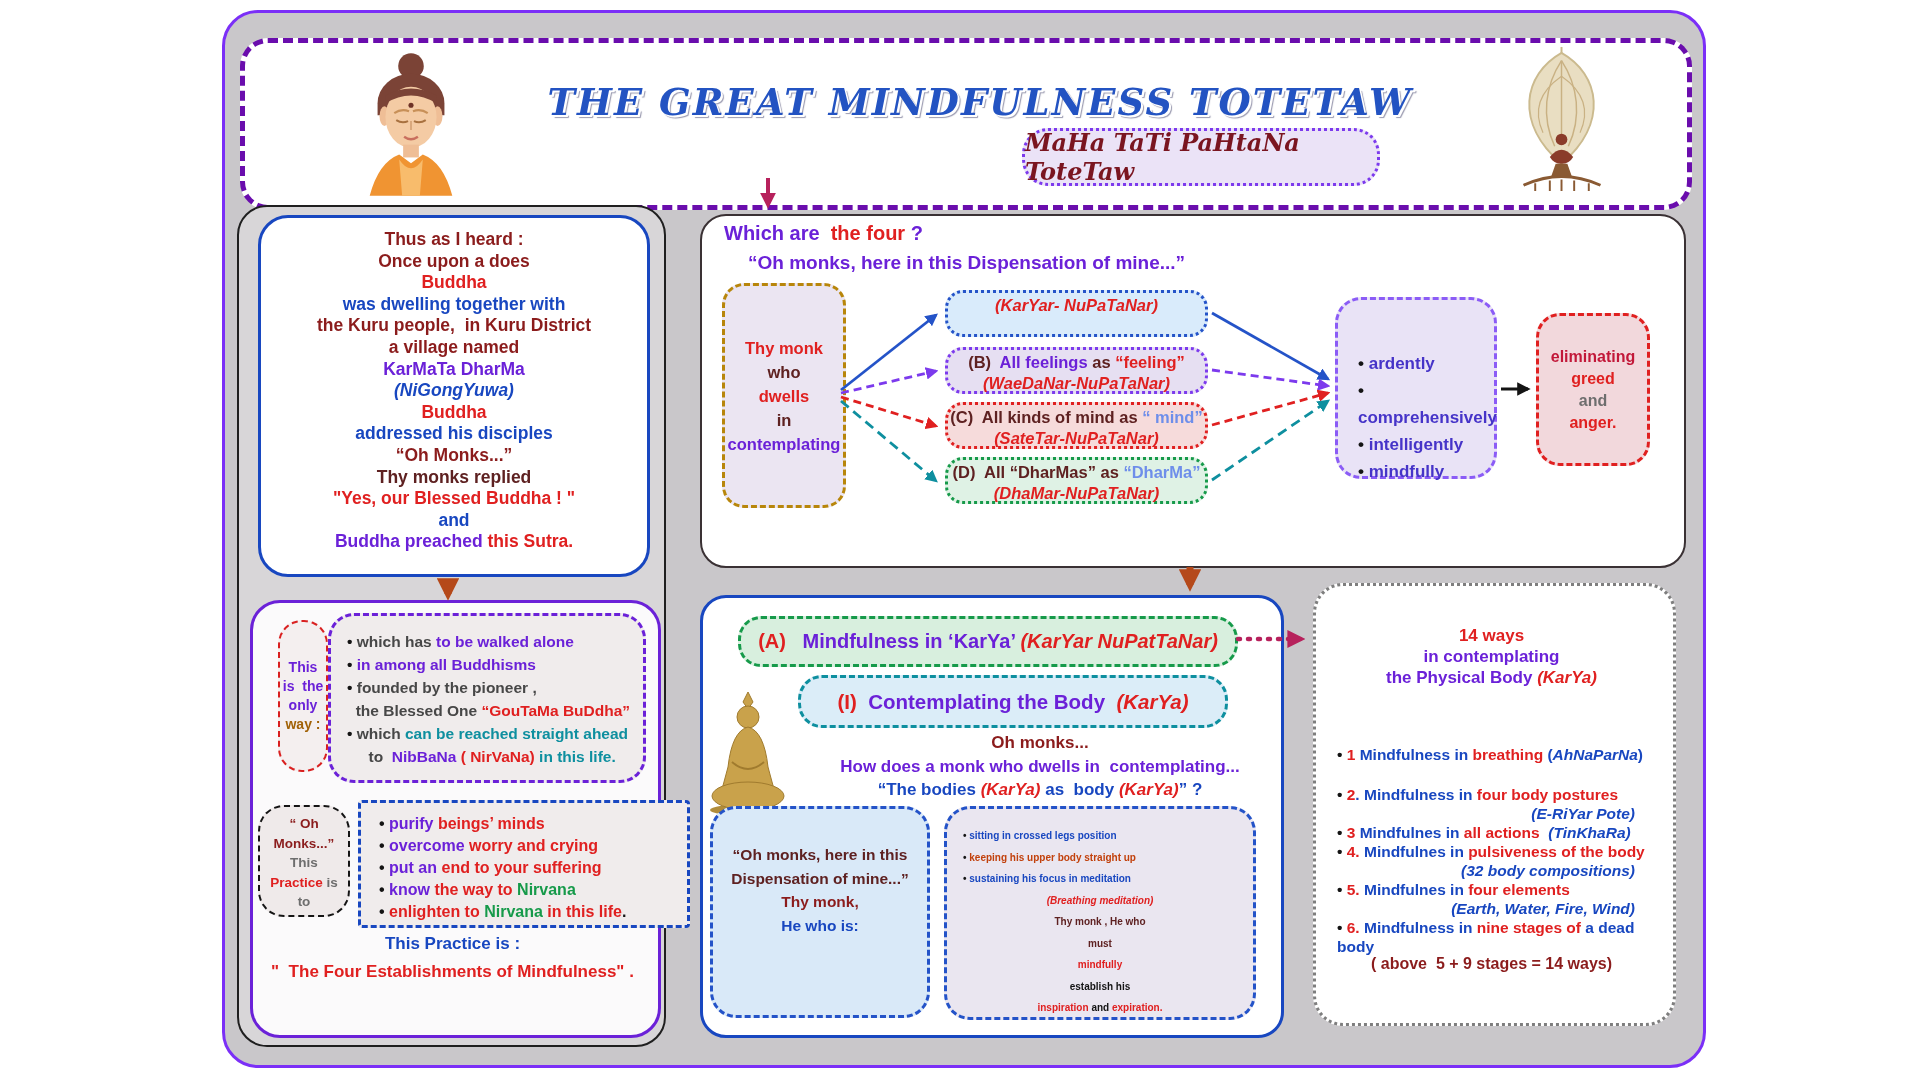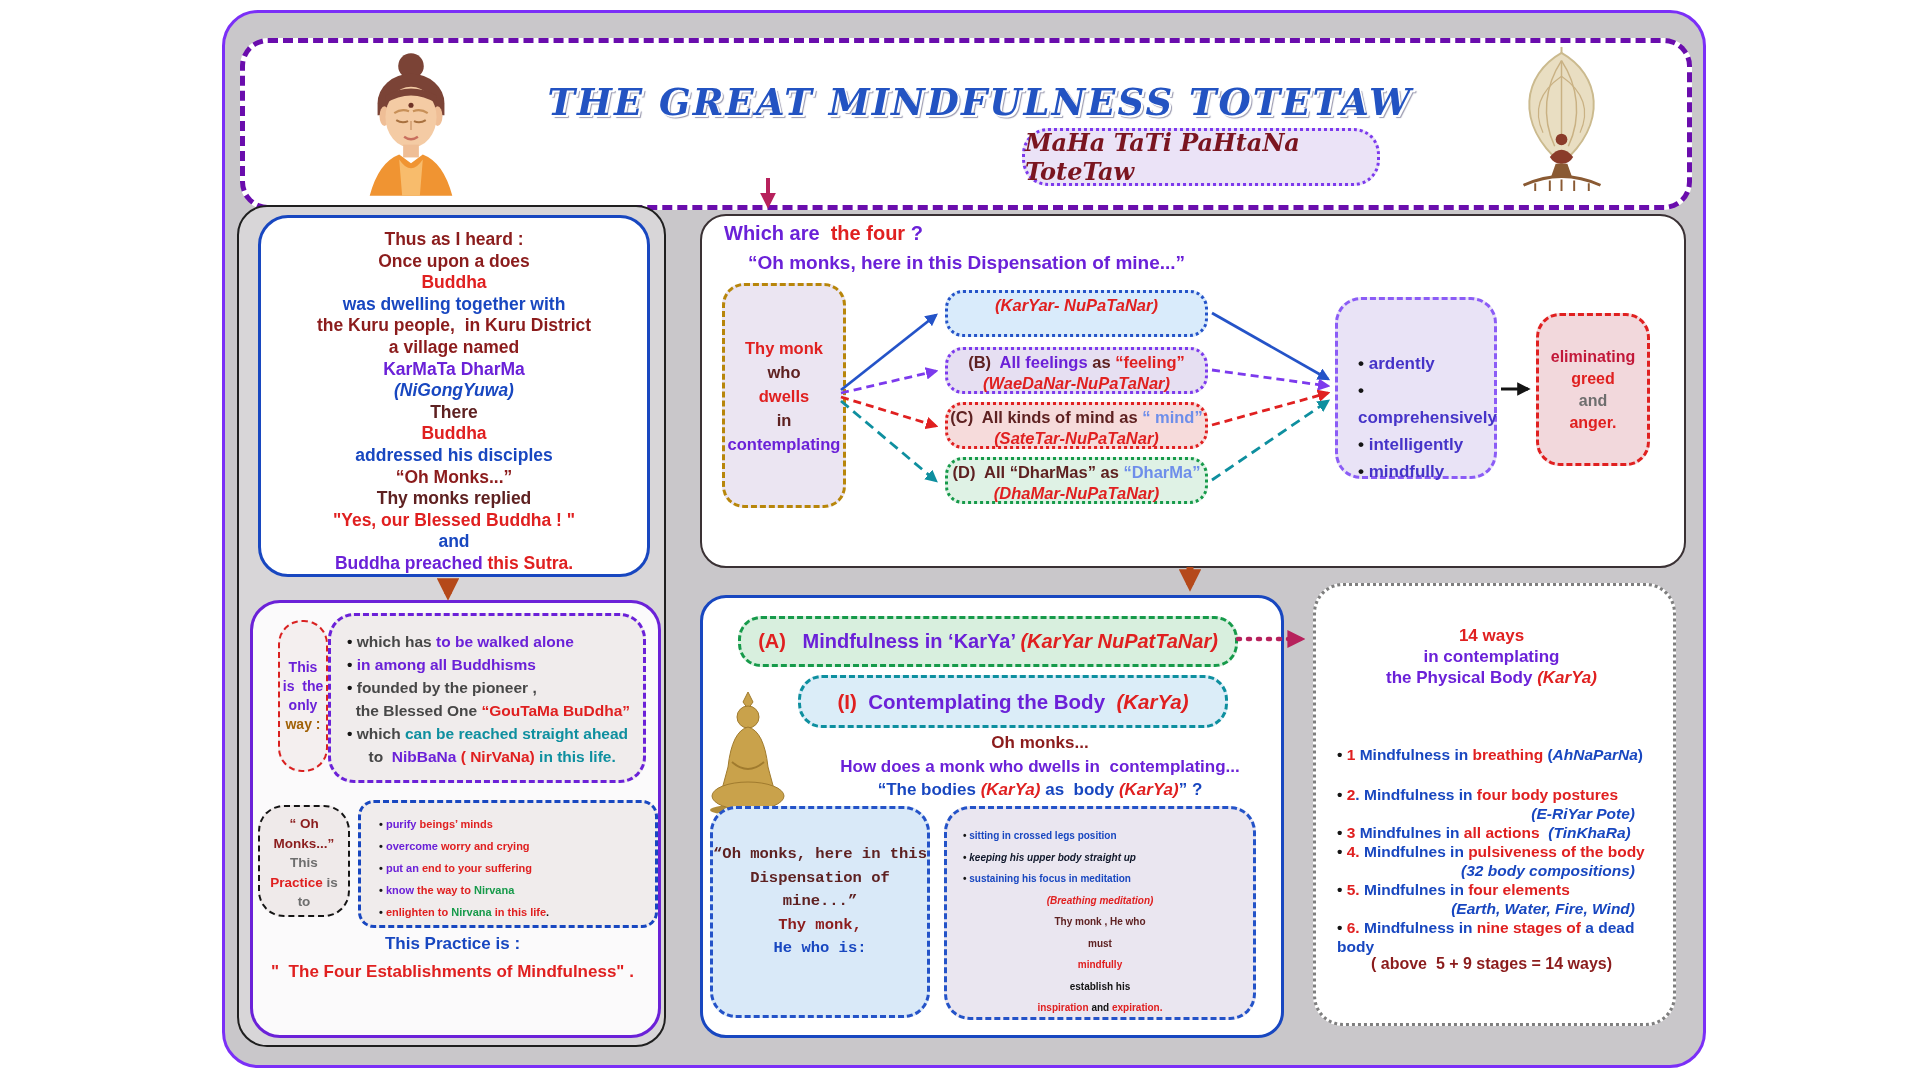--- a/index.html
+++ b/index.html
@@ -35,23 +35,23 @@
            border:3px solid #6b21d8;border-radius:30px;}
   .pill-red{left:278px;top:620px;width:46px;height:148px;background:#f4efef;
             border:2.5px dashed #d92020;border-radius:24px;display:flex;flex-direction:column;
             align-items:center;justify-content:center;font-size:14px;line-height:19px;text-align:center;}
   .card-purple{left:328px;top:613px;width:318px;height:170px;background:#f0ecec;
                border:3px dashed #6b21d8;border-radius:26px;box-sizing:border-box;
                padding:14px 0 0 16px;font-size:15.5px;line-height:23px;}
   .pill-black{left:258px;top:805px;width:92px;height:112px;background:#efeaea;
               border:2.5px dashed #141414;border-radius:26px;text-align:center;
               font-size:13.5px;line-height:19.5px;padding-top:7px;box-sizing:border-box;}
-  .card-blue{left:358px;top:800px;width:300px;height:128px;background:#f0ecec;
-             border:3px dashed #1847c0;border-radius:16px;box-sizing:border-box;
-             padding:10px 0 0 18px;font-size:11px;line-height:22px;}
+  .card-blue{left:358px;top:800px;width:332px;height:128px;background:#f0ecec;
+             border:3px dashed #1847c0;border-radius:4px;box-sizing:border-box;
+             padding:10px 0 0 18px;font-size:16px;line-height:22px;}
   .pfoot1{left:250px;top:934px;width:405px;text-align:center;font-size:17px;color:#1847c0;}
   .pfoot2{left:250px;top:962px;width:405px;text-align:center;font-size:17px;color:#e02020;}
 
   
   .fourpanel{left:700px;top:214px;width:982px;height:350px;background:#ffffff;
              border:2.5px solid #3a3134;border-radius:26px;}
   .question{left:724px;top:222px;font-size:20px;}
   .quote{left:748px;top:252px;font-size:19px;}
   .monkbox{left:722px;top:283px;width:118px;height:219px;background:#ebe5f2;
            border:3px dashed #b8860b;border-radius:22px;display:flex;flex-direction:column;
@@ -74,21 +74,21 @@
               border:3px solid #1847c0;border-radius:26px;}
   .hdr-a{left:738px;top:616px;width:494px;height:45px;background:#d8efde;
          border:3.5px dashed #169a4a;border-radius:23px;display:flex;align-items:center;
          justify-content:center;font-size:20px;}
   .hdr-i{left:798px;top:675px;width:424px;height:47px;background:#dbedf8;
          border:3.5px dashed #0e8f9f;border-radius:24px;display:flex;align-items:center;
          justify-content:center;font-size:20.5px;}
   .kintro{left:820px;top:731px;width:440px;text-align:center;font-size:17px;line-height:23.5px;}
   .forest{left:710px;top:806px;width:220px;height:212px;background:#d9e9f8;
           border:3px dashed #2453c8;border-radius:26px;box-sizing:border-box;
-          padding-top:34px;font-size:15.5px;line-height:23.5px;font-family:Liberation Mono, monospace;}
+          padding-top:34px;font-size:15.5px;line-height:23.5px;}
   .forest .c-lines{text-align:center;}
   .forest .c-bullets{text-align:left;padding-left:12px;}
   .medit{left:944px;top:806px;width:312px;height:214px;background:#eae6f0;
          border:3px dashed #2453c8;border-radius:26px;box-sizing:border-box;
          padding-top:16px;font-size:10px;line-height:21.5px;}
   .medit .c-bullets{text-align:left;padding-left:16px;}
   .medit .c-lines{text-align:center;}
 
   
   .ways{left:1313px;top:583px;width:357px;height:437px;background:#ffffff;
@@ -147,21 +147,20 @@
 <div class="abs leftcol"></div>
 <div class="abs story" data-rich-list="story.lines">
     <div><span style="color: rgb(139, 28, 28);">Thus as I heard :</span></div>
     <div><span style="color: rgb(139, 28, 28);">Once upon a does</span></div>
     <div><span style="color: rgb(224, 32, 32);">Buddha</span></div>
     <div><span style="color: rgb(24, 71, 192);">was dwelling together with</span></div>
     <div><span style="color: rgb(139, 28, 28);">the Kuru people,  in Kuru District</span></div>
     <div><span style="color: rgb(139, 28, 28);">a village named</span></div>
     <div><span style="color: rgb(107, 33, 216);">KarMaTa DharMa</span></div>
     <div><span style="color: rgb(24, 71, 192); font-style: italic;">(NiGongYuwa)</span></div>
-    <div><span style="color: rgb(94, 33, 33);">There</span></div>
     <div><span style="color: rgb(224, 32, 32);">Buddha</span></div>
     <div><span style="color: rgb(24, 71, 192);">addressed his disciples</span></div>
     <div><span style="color: rgb(139, 28, 28);">“Oh Monks...”</span></div>
     <div><span style="color: rgb(94, 33, 33);">Thy monks replied</span></div>
     <div><span style="color: rgb(224, 32, 32);">"Yes, our Blessed Buddha ! "</span></div>
     <div><span style="color: rgb(24, 71, 192);">and</span></div>
     <div><span style="color: rgb(107, 33, 216);">Buddha preached </span><span style="color: rgb(224, 32, 32);">this Sutra.</span></div>
   </div>
 
 <div class="abs onlyway"></div>
@@ -257,21 +256,21 @@
   <div class="c-lines" data-rich-list="karya.forest.lines">
       <div><span style="color: rgb(94, 33, 33);">“Oh monks, here in this</span></div>
       <div><span style="color: rgb(94, 33, 33);">Dispensation of mine...”</span></div>
       <div><span style="color: rgb(139, 28, 28);">Thy monk,</span></div>
       <div><span style="color: rgb(24, 71, 192);">He who is:</span></div>
     </div>
 </div>
 <div class="abs medit">
   <div class="c-bullets" data-rich-list="karya.meditation.bullets">
       <div><span style="color: rgb(20, 20, 20);">• </span><span style="color: rgb(24, 71, 192);">sitting in crossed legs position</span></div>
-      <div><span style="color: rgb(20, 20, 20);">• </span><span style="color: #0f172a; font-style: italic;">keeping his upper body straight up</span></div>
+      <div><span style="color: rgb(20, 20, 20);">• </span><span style="color: #c2410c;">keeping his upper body straight up</span></div>
       <div><span style="color: rgb(20, 20, 20);">• </span><span style="color: rgb(24, 71, 192);">sustaining his focus in meditation</span></div>
     </div>
   <div class="c-lines" data-rich-list="karya.meditation.lines">
       <div><span style="color: rgb(224, 32, 32); font-style: italic;">(Breathing meditation)</span></div>
       <div><span style="color: rgb(94, 33, 33);">Thy monk , He who</span></div>
       <div><span style="color: rgb(94, 33, 33);">must</span></div>
       <div><span style="color: rgb(224, 32, 32);">mindfully</span></div>
       <div><span style="color: rgb(20, 20, 20);">establish his</span></div>
       <div><span style="color: rgb(224, 32, 32);">inspiration </span><span style="color: rgb(20, 20, 20);">and </span><span style="color: rgb(224, 32, 32);">expiration.</span></div>
     </div>

